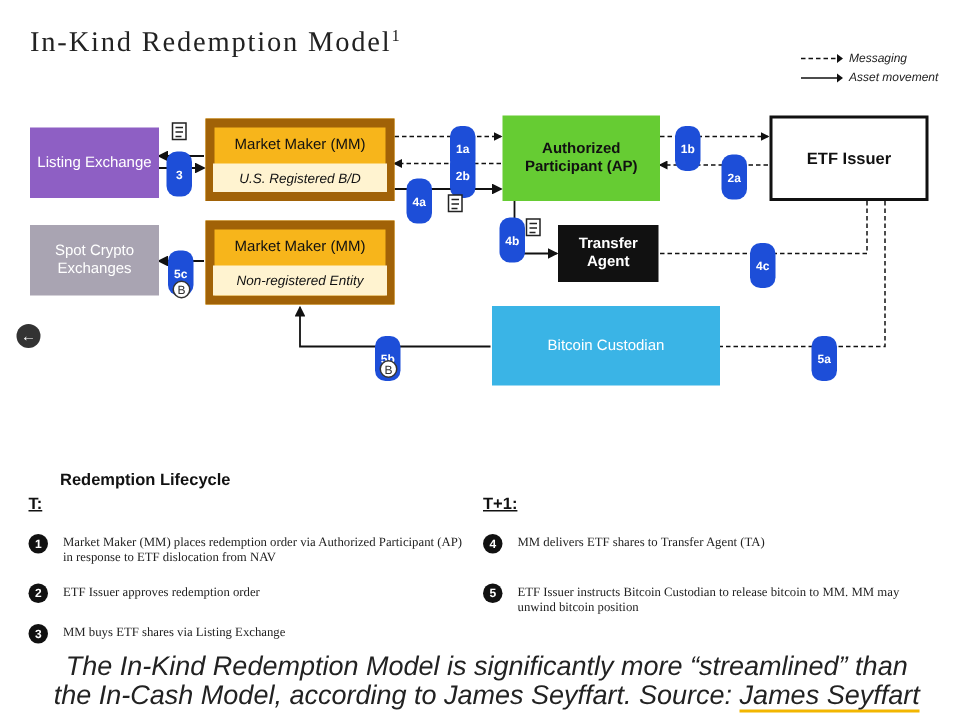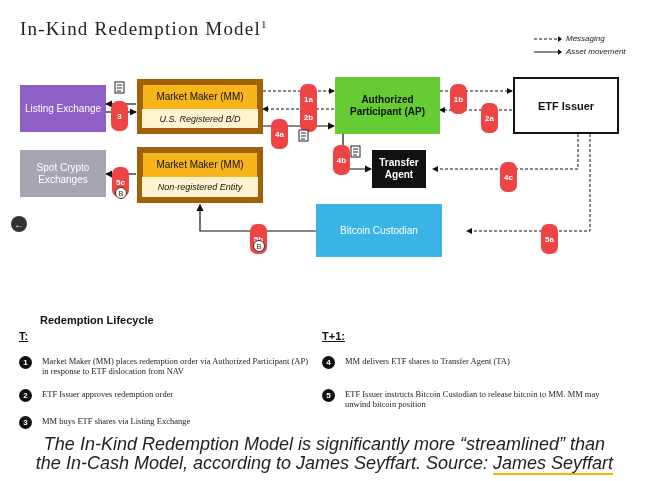--- a/index.html
+++ b/index.html
@@ -11,21 +11,21 @@
   .box { position:absolute; display:flex; align-items:center; justify-content:center; text-align:center; box-sizing:border-box; font-size:10px; line-height:12px; }
   .purple { background:#8e5fc4; color:#fff; }
   .grey { background:#a9a4b2; color:#fff; }
   .yellow { background:#f7b51b; color:#111; border:6px solid #a16207; }
   .mm { flex-direction:column; justify-content:flex-start; padding-top:6px; }
   .mm .sub { margin-top:6px; width:116px; height:20px; background:#fff3d0; font-style:italic; font-size:9px; display:flex; align-items:center; justify-content:center; }
   .green { background:#66cc33; color:#111; font-weight:bold;text-align:center; }
   .black { background:#111; color:#fff; font-weight:bold; }
   .issuer { background:#fff; border:2px solid #111; font-weight:bold; font-size:11px; }
   .cyan { background:#3ab4e6; color:#fff; }
-  .badge { position:absolute; width:17px; height:30px; border-radius:7px; background:#ef4444; color:#fff; font-size:8px; font-weight:bold; display:flex; align-items:center; justify-content:center; }
+  .badge { position:absolute; width:17px; height:30px; border-radius:7px; background:#1d4ed8; color:#fff; font-size:8px; font-weight:bold; display:flex; align-items:center; justify-content:center; }
   .coin { position:absolute; width:12px; height:12px; border-radius:50%; border:1px solid #333; font-size:8px; display:flex; align-items:center; justify-content:center; background:#fff; color:#333; box-sizing:border-box; }
   .section-h { font-size:11px; font-weight:bold; }
   .col-h { font-size:11px; font-weight:bold; text-decoration:underline; }
   .step { position:absolute; display:flex; align-items:flex-start; }
   .step .num { width:13px; height:13px; border-radius:50%; background:#111; color:#fff; font-size:8px; font-weight:bold; display:flex; align-items:center; justify-content:center; flex:none; }
   .step .txt { margin-left:10px; font-family:"Liberation Serif", serif; font-size:8.5px; line-height:10px; color:#222; }
   .caption { left:0; width:649px; text-align:center; font-style:italic; font-size:18px; line-height:19px; color:#222; }
   .caption a { color:#222; text-decoration:none; border-bottom:2px solid #f2b600; }
   .nav-btn { left:11px; top:216px; width:16px; height:16px; border-radius:50%; background:#333; color:#fff; font-size:10px; display:flex; align-items:center; justify-content:center; }
 </style>
@@ -80,23 +80,23 @@
 <div class="box yellow mm" style="left:137px;top:79px;width:126px;height:55px;">
   <div>Market Maker (MM)</div>
   <div class="sub">U.S. Registered B/D</div>
 </div>
 <div class="box yellow mm" style="left:137px;top:147px;width:126px;height:56px;">
   <div>Market Maker (MM)</div>
   <div class="sub">Non-registered Entity</div>
 </div>
 
 <div class="box green" style="left:335px;top:77px;width:105px;height:57px;padding:0 12px;">Authorized Participant (AP)</div>
-<div class="box black" style="left:372px;top:150px;width:54px;height:38px;padding:0 6px;">Transfer Agent</div>
+<div class="box black" style="left:372px;top:150px;width:67px;height:38px;padding:0 6px;">Transfer Agent</div>
 <div class="box issuer" style="left:513px;top:77px;width:106px;height:57px;">ETF Issuer</div>
-<div class="box cyan" style="left:316px;top:204px;width:126px;height:53px;">Bitcoin Custodian</div>
+<div class="box cyan" style="left:328px;top:204px;width:152px;height:53px;">Bitcoin Custodian</div>
 
 <div class="badge" style="left:111px;top:101px;">3</div>
 <div class="badge" style="left:300px;top:84px;">1a</div>
 <div class="badge" style="left:300px;top:102px;">2b</div>
 <div class="badge" style="left:271px;top:119px;">4a</div>
 <div class="badge" style="left:450px;top:84px;">1b</div>
 <div class="badge" style="left:481px;top:103px;">2a</div>
 <div class="badge" style="left:333px;top:145px;">4b</div>
 <div class="badge" style="left:500px;top:162px;">4c</div>
 <div class="badge" style="left:509px;top:224px;margin-left:32px;">5a</div>

